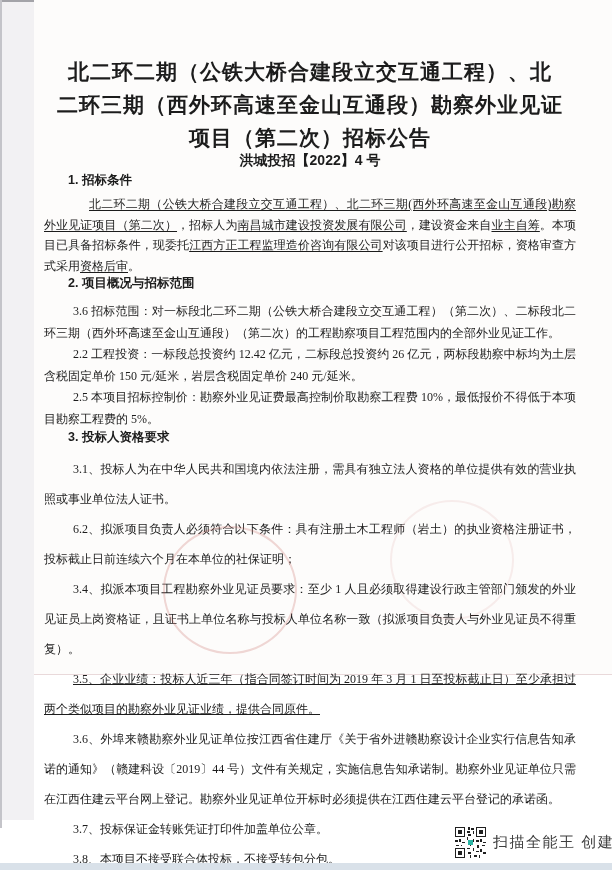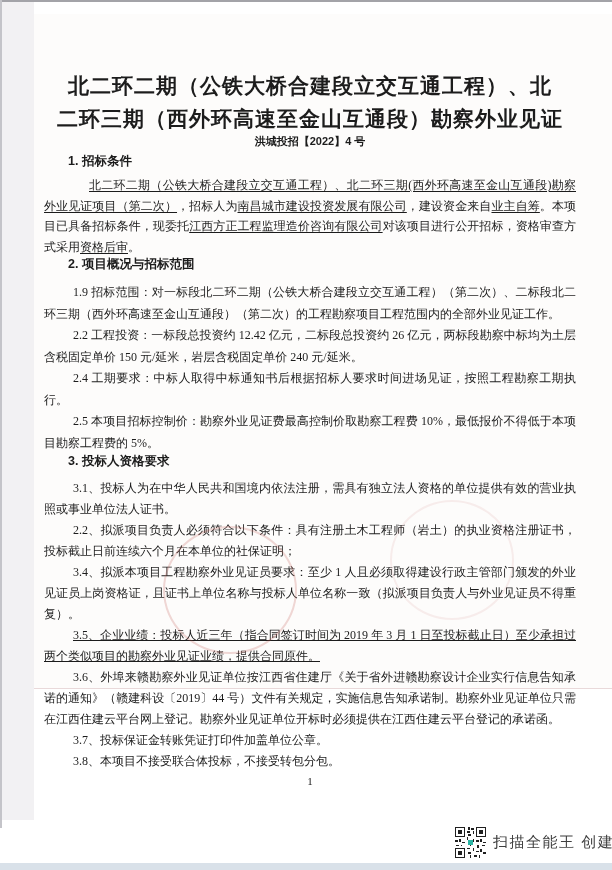--- a/index.html
+++ b/index.html
@@ -6,51 +6,51 @@
   .canvas {
     position:relative; width:612px; height:870px;
     background:#ffffff; overflow:hidden;
     font-family:"Liberation Serif","DejaVu Serif",serif;
     color:#1c1c1c;
   }
   .top-edge { position:absolute; left:0; top:0; width:612px; height:2px; }
   .left-edge { position:absolute; left:0; top:0; width:2px; height:828px; }
   .margin-band { position:absolute; left:2px; top:2px; width:32px; height:818px; }
   .scan-page {
-    position:absolute; left:34px; top:14px; width:578px; height:675px;
+    position:absolute; left:34px; top:0; width:578px; height:675px;
     border-bottom:1px solid #e9d9da;
     box-sizing:border-box;
     padding:16px 36px 0 10px;
   }
   .doc-title {
     margin:40px 0 0 0; text-align:center;
     font-size:21px; font-weight:bold; line-height:33px;
     letter-spacing:1px;
   }
   .doc-number {
     margin-top:-2px; text-align:center;
-    font-size:11px; font-weight:bold; line-height:15px;
+    font-size:14px; font-weight:bold; line-height:15px;
     font-family:"Liberation Sans","DejaVu Sans",sans-serif;
   }
   .section-heading {
     margin:5px 0 0 24px;
     font-size:12.5px; font-weight:bold; line-height:15px;
     font-family:"Liberation Sans","DejaVu Sans",sans-serif;
   }
   .para {
     margin:0; text-align:justify;
     font-size:12px;
   }
   .u { text-decoration:underline; text-underline-offset:2px; }
   .sec-0 .para { line-height:20.5px; }
   .sec-0 .para:first-of-type { margin-top:6px; }
   .sec-1 .para { line-height:21.5px; }
   .sec-1 .para:first-of-type { margin-top:10px; }
   .sec-1 .section-heading { margin-top:0; }
-  .sec-2 .para { line-height:21px; }
+  .sec-2 .para { line-height:30px; }
   .sec-2 .para:first-of-type { margin-top:9px; }
   .sec-2 .section-heading { margin-top:0; }
   .page-number {
     margin-top:3px; text-align:center; font-size:11px; line-height:13px;
   }
   .stamp {
     position:absolute; border-radius:50%; pointer-events:none;
   }
   .stamp-1 { left:163px; top:526px; width:130px; height:124px; border:2.5px solid rgba(190,82,74,0.22); }
   .stamp-2 { left:390px; top:500px; width:120px; height:116px; border:2px solid rgba(190,82,74,0.09); }
@@ -72,38 +72,38 @@
 <div class="canvas" style="color: rgb(28, 28, 28);">
 
   <div class="top-edge" id="topEdge" style="background: rgb(163, 163, 168);"></div>
   <div class="left-edge" id="leftEdge" style="background: rgb(196, 196, 201);"></div>
   <div class="margin-band" id="marginBand" style="background: rgb(242, 241, 243);"></div>
 
   <div class="scan-page" id="scanPage" style="background: rgb(253, 252, 251);">
     <div class="doc-title" id="docTitle">
         <div>北二环二期（公铁大桥合建段立交互通工程）、北</div>
         <div>二环三期（西外环高速至金山互通段）勘察外业见证</div>
+        <div>项目（第二次）招标公告</div>
       </div>
     <div class="doc-number">洪城投招【2022】4 号</div>
     <div id="sections">
         <div class="sec-0">
           <div class="section-heading">1. 招标条件</div>
           <p class="para" style="text-indent: 45px;"><span class="u">北二环二期（公铁大桥合建段立交互通工程）、北二环三期(西外环高速至金山互通段)勘察外业见证项目（第二次）</span><span>，招标人为</span><span class="u">南昌城市建设投资发展有限公司</span><span>，建设资金来自</span><span class="u">业主自筹</span><span>。本项目已具备招标条件，现委托</span><span class="u">江西方正工程监理造价咨询有限公司</span><span>对该项目进行公开招标，资格审查方式采用</span><span class="u">资格后审</span><span>。</span></p>
         </div>
         <div class="sec-1">
           <div class="section-heading">2. 项目概况与招标范围</div>
-          <p class="para" style="text-indent: 29px;"><span>1.9 招标范围：对一标段北二环二期（公铁大桥合建段立交互通工程）（第二次）、二标段北二环三期（西外环高速至金山互通段）（第二次）的工程勘察项目工程范围内的全部外业见证工作。</span></p>
+          <p class="para" style="text-indent: 29px;"><span>3.6 招标范围：对一标段北二环二期（公铁大桥合建段立交互通工程）（第二次）、二标段北二环三期（西外环高速至金山互通段）（第二次）的工程勘察项目工程范围内的全部外业见证工作。</span></p>
           <p class="para" style="text-indent: 29px;"><span>2.2 工程投资：一标段总投资约 12.42 亿元，二标段总投资约 26 亿元，两标段勘察中标均为土层含税固定单价 150 元/延米，岩层含税固定单价 240 元/延米。</span></p>
-          <p class="para" style="text-indent: 29px;"><span>2.4 工期要求：中标人取得中标通知书后根据招标人要求时间进场见证，按照工程勘察工期执行。</span></p>
           <p class="para" style="text-indent: 29px;"><span>2.5 本项目招标控制价：勘察外业见证费最高控制价取勘察工程费 10%，最低报价不得低于本项目勘察工程费的 5%。</span></p>
         </div>
         <div class="sec-2">
           <div class="section-heading">3. 投标人资格要求</div>
           <p class="para" style="text-indent: 29px;"><span>3.1、投标人为在中华人民共和国境内依法注册，需具有独立法人资格的单位提供有效的营业执照或事业单位法人证书。</span></p>
-          <p class="para" style="text-indent: 29px;"><span>2.2、拟派项目负责人必须符合以下条件：具有注册土木工程师（岩土）的执业资格注册证书，投标截止日前连续六个月在本单位的社保证明；</span></p>
+          <p class="para" style="text-indent: 29px;"><span>6.2、拟派项目负责人必须符合以下条件：具有注册土木工程师（岩土）的执业资格注册证书，投标截止日前连续六个月在本单位的社保证明；</span></p>
           <p class="para" style="text-indent: 29px;"><span>3.4、拟派本项目工程勘察外业见证员要求：至少 1 人且必须取得建设行政主管部门颁发的外业见证员上岗资格证，且证书上单位名称与投标人单位名称一致（拟派项目负责人与外业见证员不得重复）。</span></p>
           <p class="para" style="text-indent: 29px; text-decoration: underline;"><span>3.5、企业业绩：投标人近三年（指合同签订时间为 2019 年 3 月 1 日至投标截止日）至少承担过两个类似项目的勘察外业见证业绩，提供合同原件。</span></p>
           <p class="para" style="text-indent: 29px;"><span>3.6、外埠来赣勘察外业见证单位按江西省住建厅《关于省外进赣勘察设计企业实行信息告知承诺的通知》（赣建科设〔2019〕44 号）文件有关规定，实施信息告知承诺制。勘察外业见证单位只需在江西住建云平台网上登记。勘察外业见证单位开标时必须提供在江西住建云平台登记的承诺函。</span></p>
           <p class="para" style="text-indent: 29px;"><span>3.7、投标保证金转账凭证打印件加盖单位公章。</span></p>
           <p class="para" style="text-indent: 29px;"><span>3.8、本项目不接受联合体投标，不接受转包分包。</span></p>
         </div>
       </div>
     <div class="page-number">1</div>
   </div>
 

